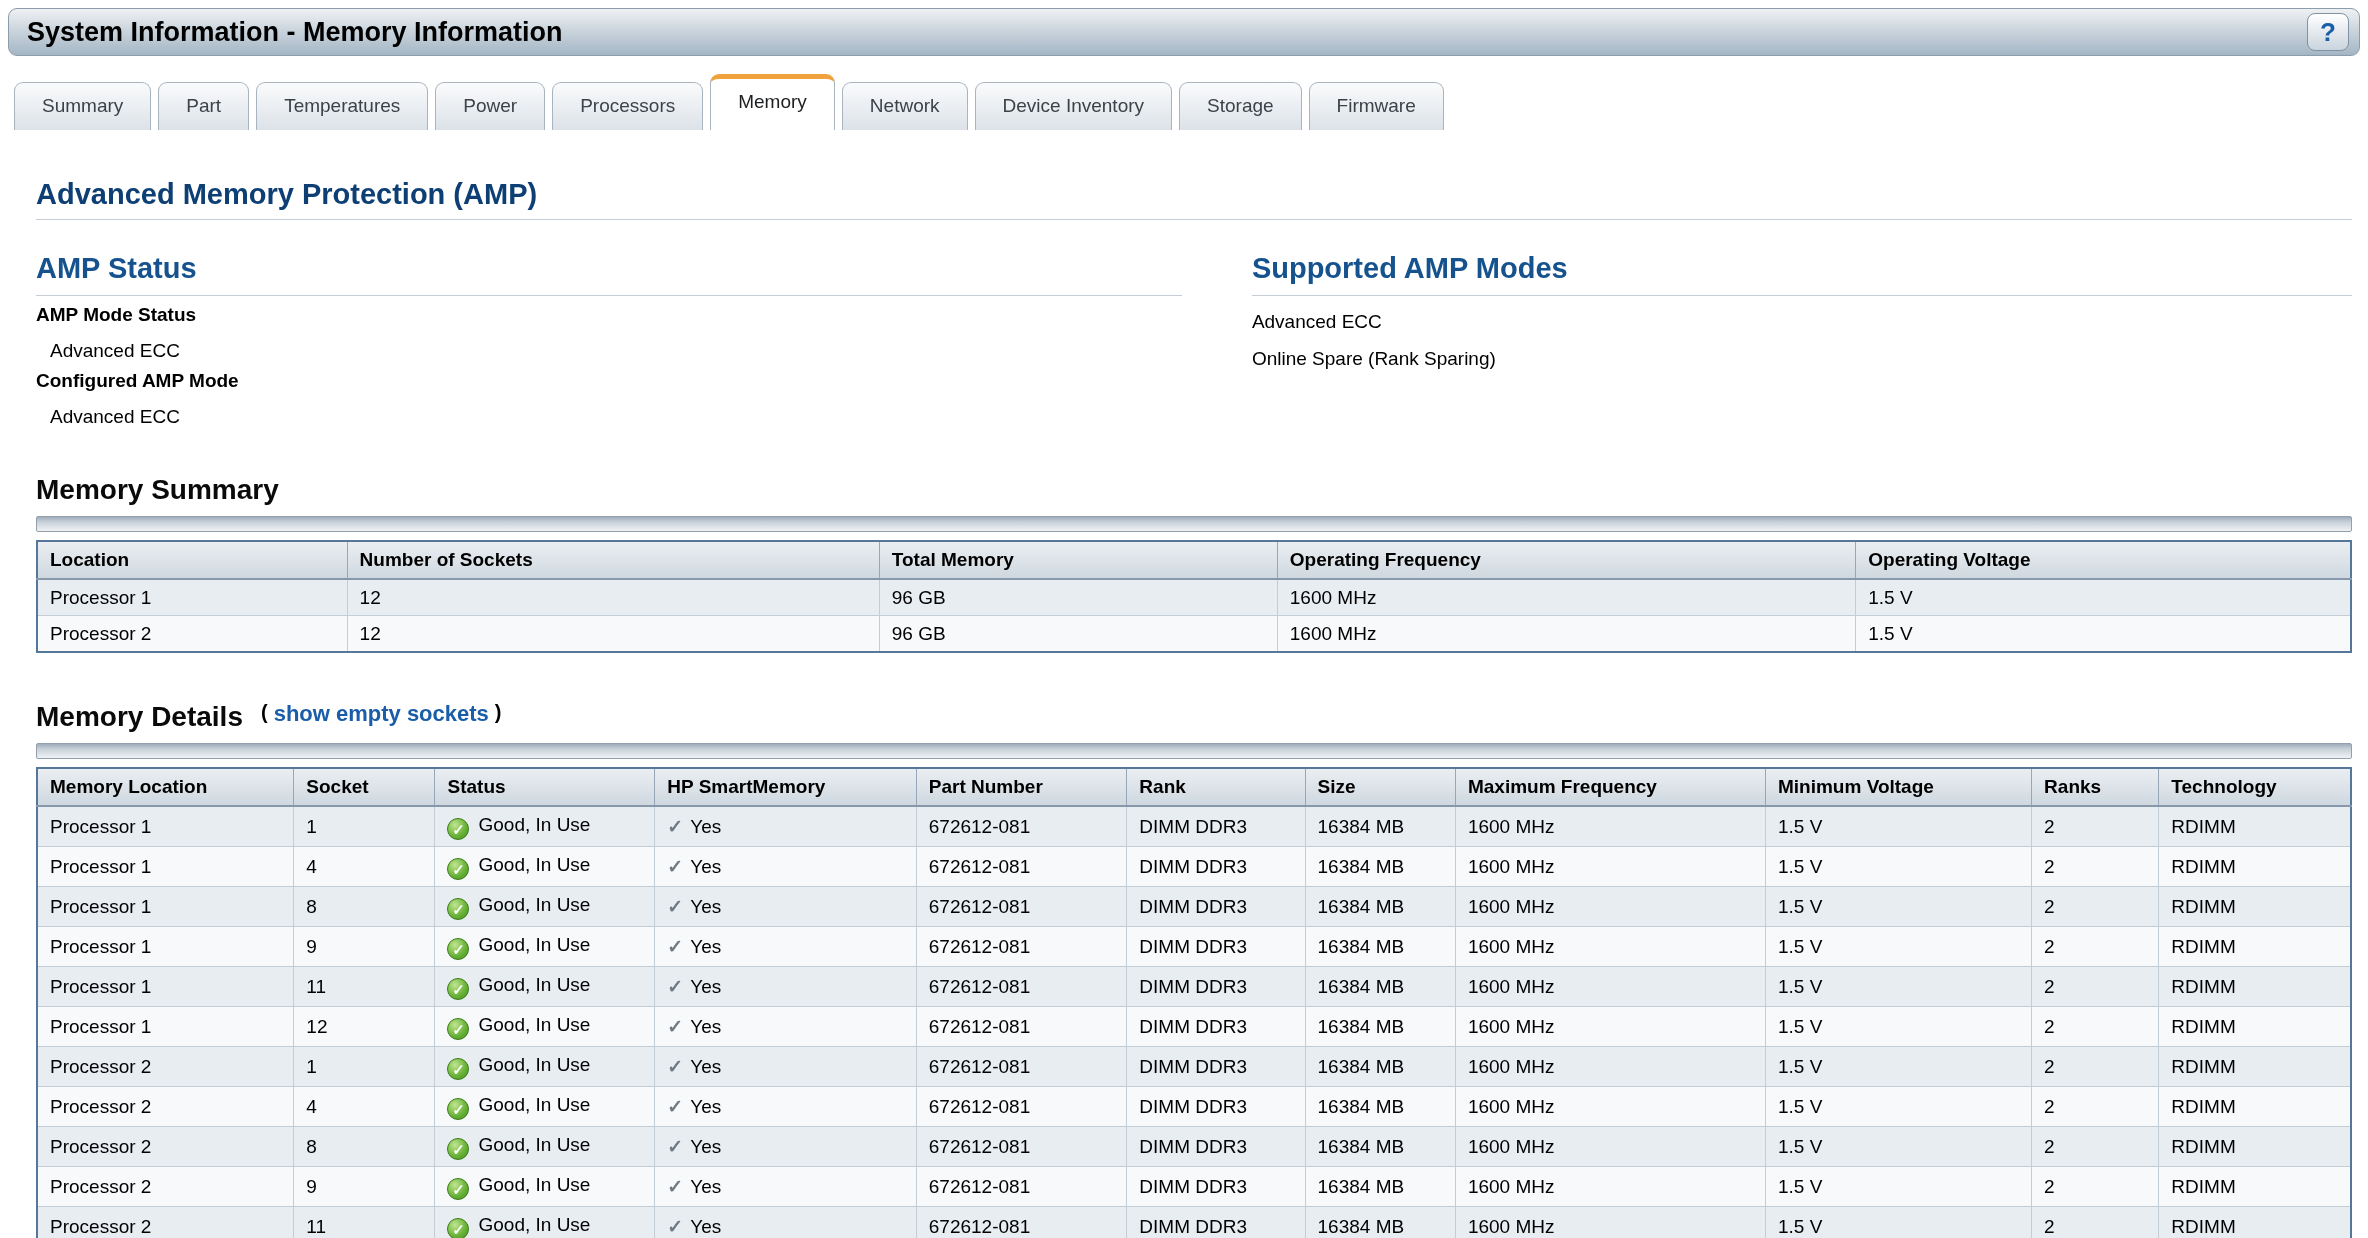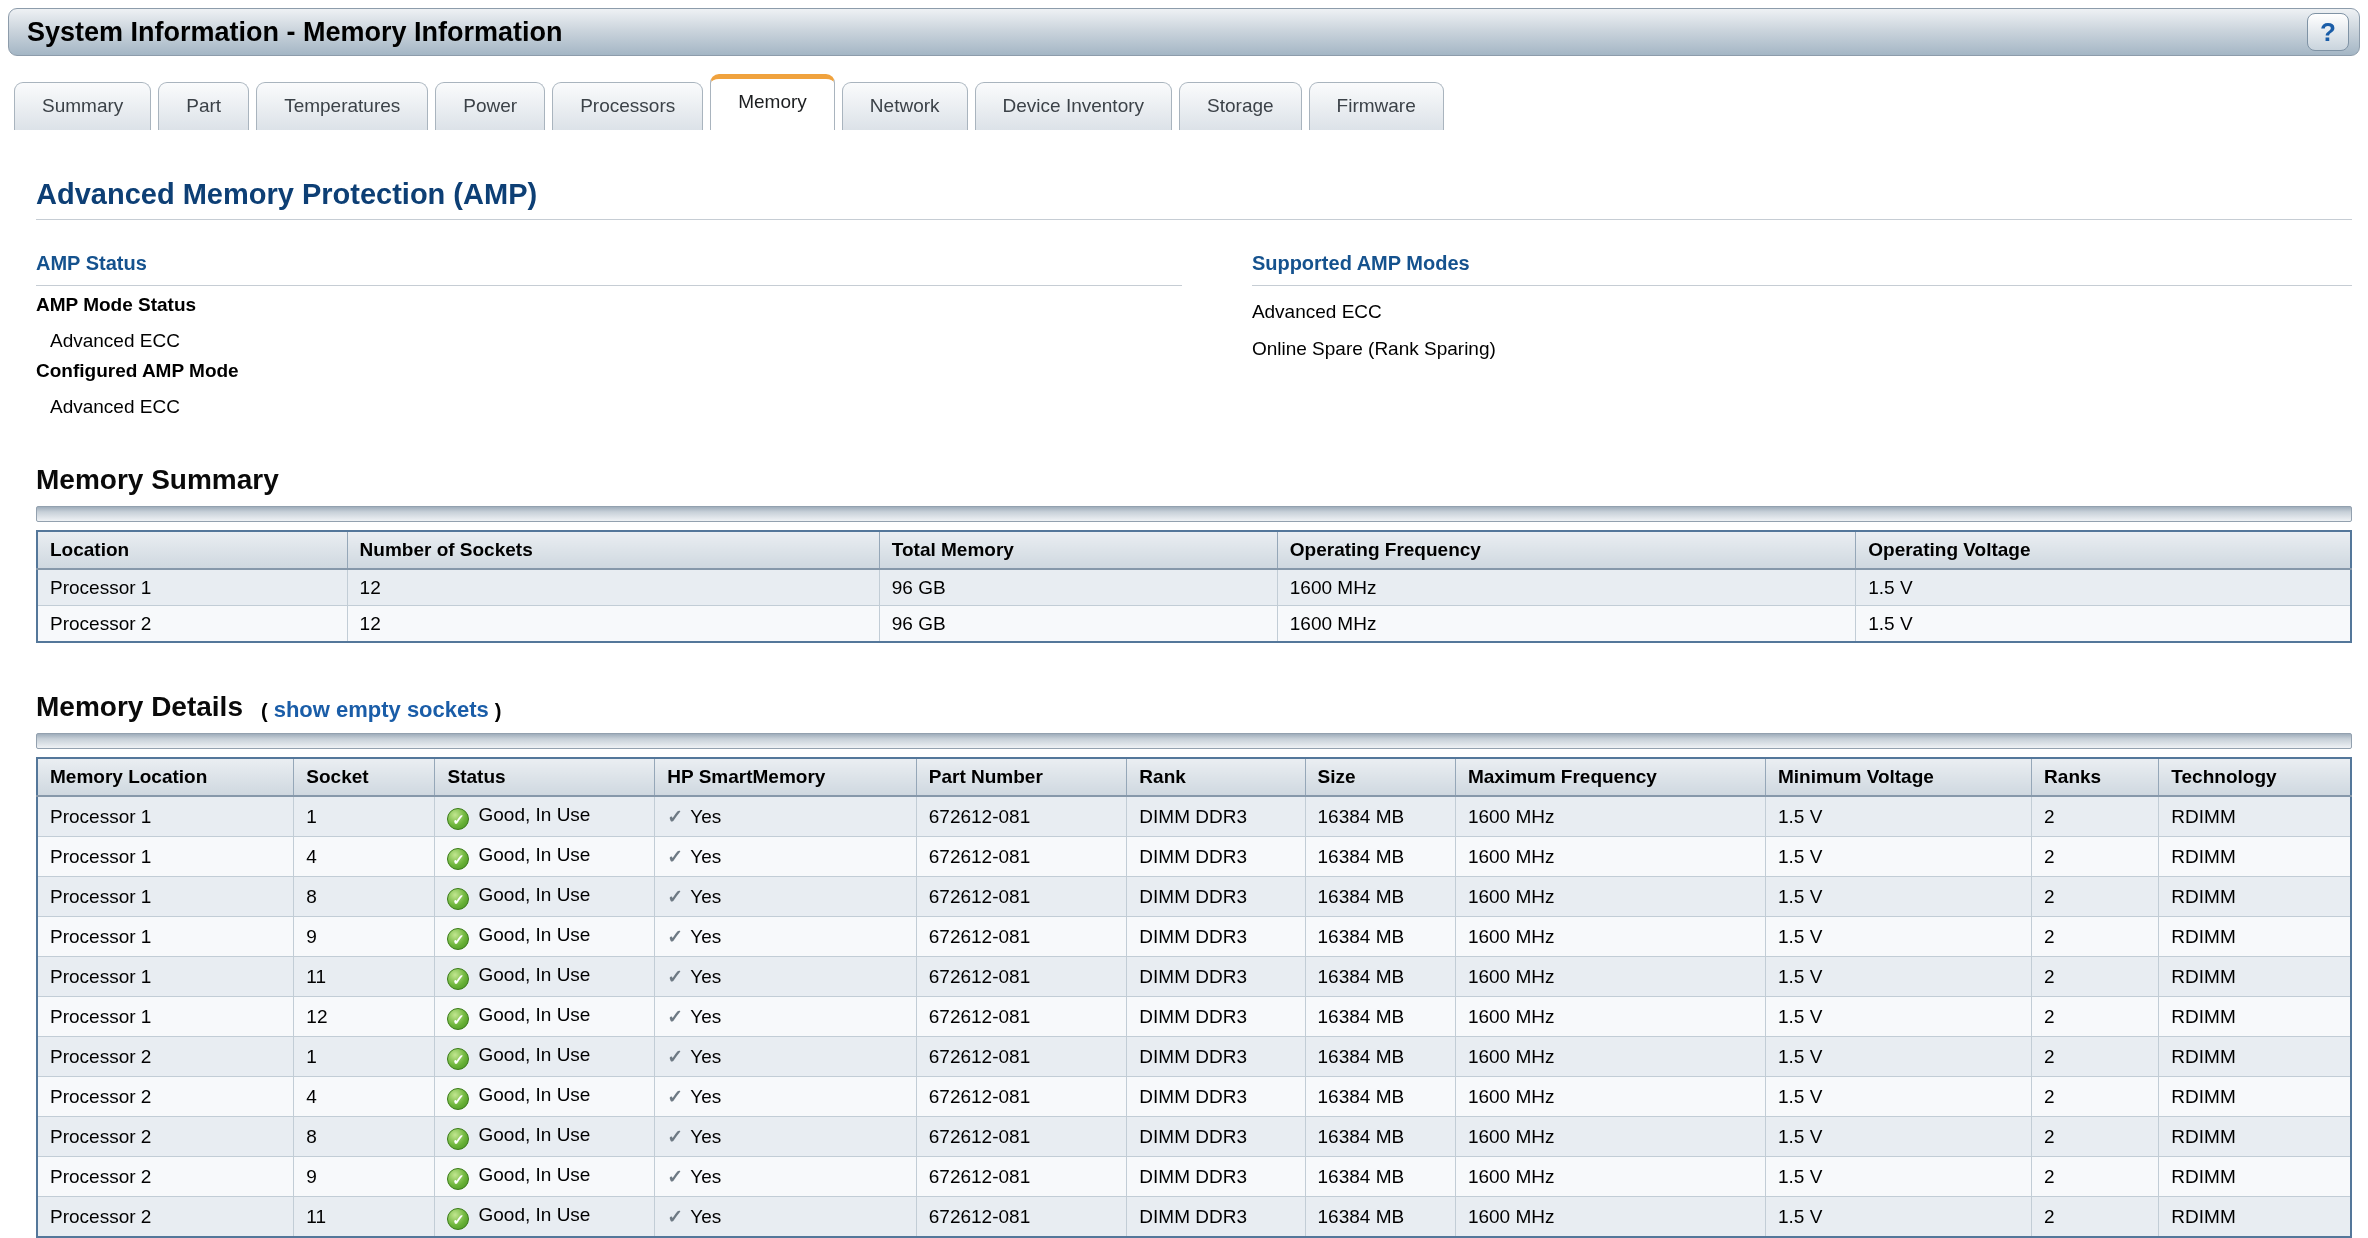--- a/index.html
+++ b/index.html
@@ -51,29 +51,29 @@
   .content { margin: 0 16px 0 36px; }
   .amp-title {
     font-size: 29px; font-weight: bold; color: #0d3f75;
     margin: 48px 0 0; padding-bottom: 8px;
     border-bottom: 1px solid #c6cdd4;
   }
   .amp-grid { display: flex; }
   .amp-col-left { width: 49.5%; margin-right: 3%; }
   .amp-col-right { flex: 1; }
   .sub-title {
-    font-size: 20px; font-weight: bold; color: #15528e;
+    font-size: 29px; font-weight: bold; color: #15528e;
     margin: 32px 0 0; padding-bottom: 10px;
     border-bottom: 1px solid #c6cdd4;
   }
   .field-label { font-weight: bold; font-size: 19px; margin-top: 8px; line-height: 22px; }
   .field-value { font-size: 19px; margin-top: 14px; padding-left: 14px; line-height: 22px; }
   .mode-item  { font-size: 19px; margin-top: 15px; line-height: 22px; }
   .section-title { font-size: 28px; font-weight: bold; color: #0a0a0a; margin: 46px 0 10px; }
-  .details-heading { display: flex; align-items: flex-end; margin: 48px 0 10px; }
+  .details-heading { display: flex; align-items: flex-start; margin: 48px 0 10px; }
   .details-heading .section-title { margin: 0 12px 0 0; }
   .paren { font-weight: bold; font-size: 20px; margin: 0 6px; }
   .link { color: #1a5da8; font-weight: bold; font-size: 22px; text-decoration: none; cursor: pointer; }
   .section-bar {
     height: 16px; border: 1px solid #93a1af; border-radius: 2px;
     background: linear-gradient(to bottom, #9fadbb 0%, #c7d0d8 35%, #eff2f5 100%);
     margin-bottom: 8px;
   }
   
   table.grid {

